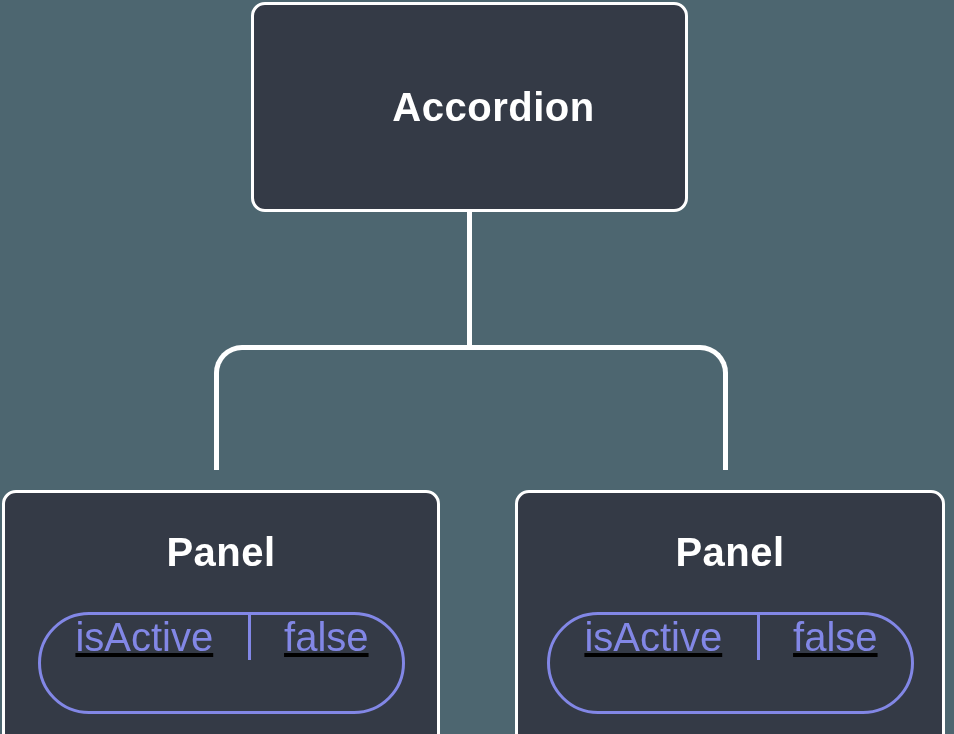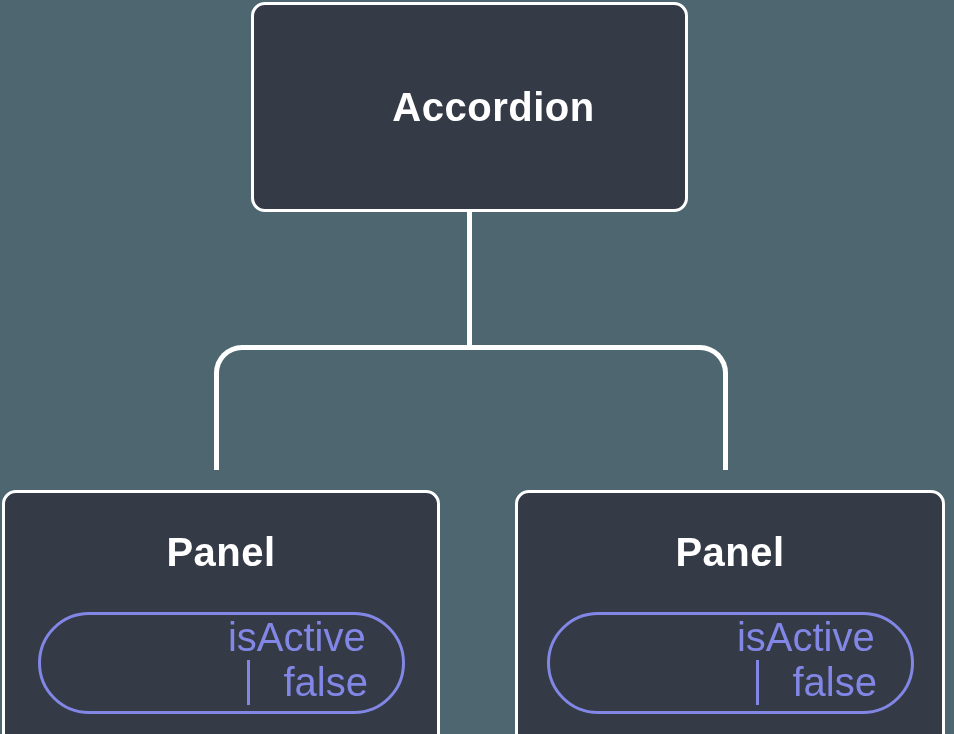--- a/index.html
+++ b/index.html
@@ -76,23 +76,24 @@
   }
 
   
   .state-pill {
     box-sizing: border-box;
     width: 367px;
     height: 102px;
     border: 3px solid var(--state-accent, #8287E6);
     border-radius: 51px;
     display: flex;
-    flex-direction: column;
-    align-items: flex-end;
+    flex-direction: row;
+    align-items: flex-start;
     overflow: hidden;
+    text-decoration: underline;
   }
   .state-segment {
     display: flex;
     align-items: center;
     justify-content: center;
     color: var(--state-accent, #8287E6);
     font-size: 40px;
     font-weight: 400;
     white-space: nowrap;
   }

